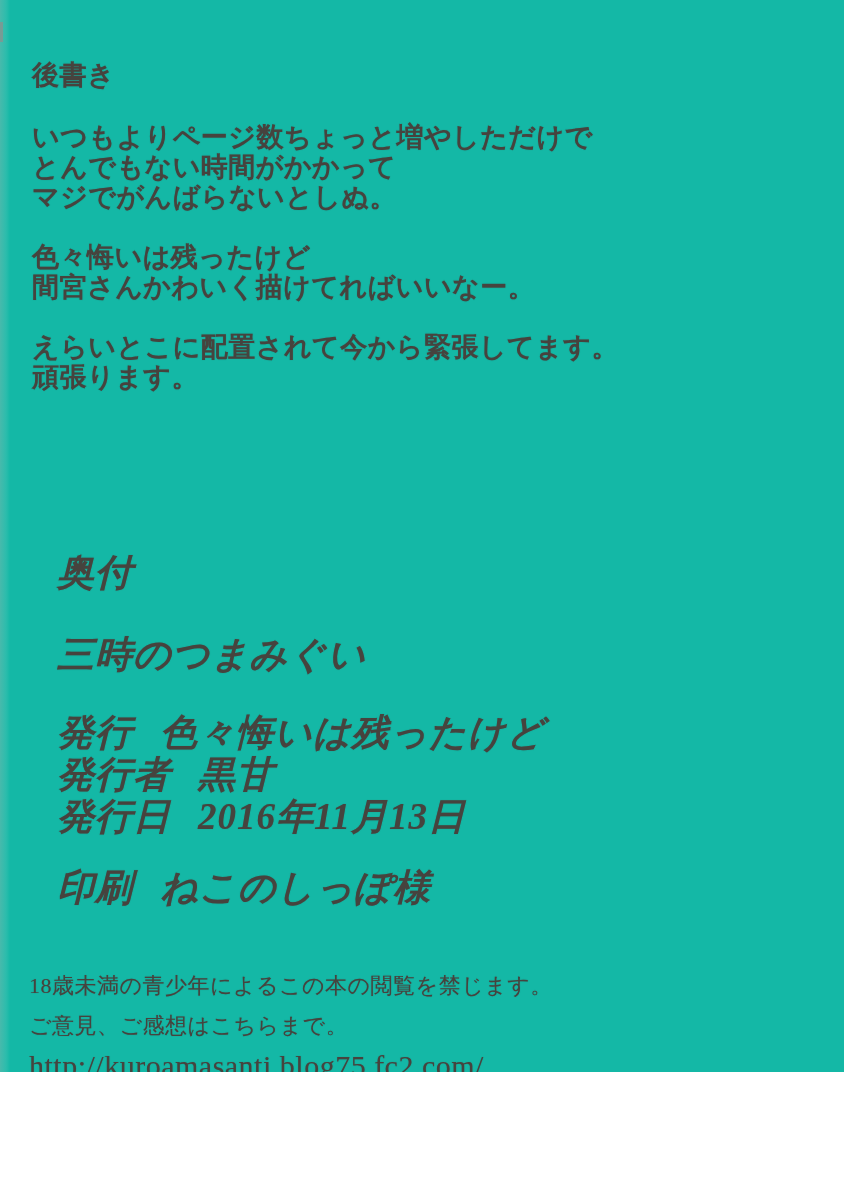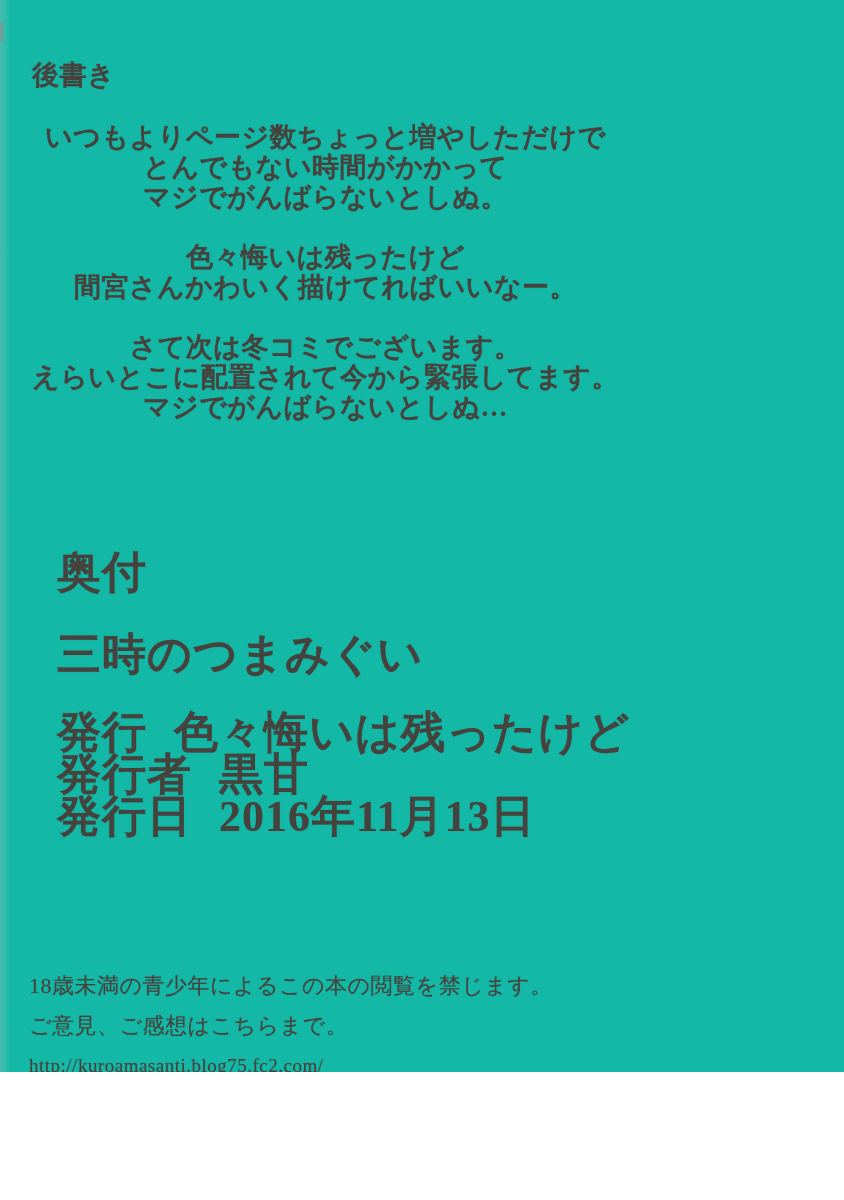--- a/index.html
+++ b/index.html
@@ -46,53 +46,53 @@
     letter-spacing: 0.5px;
   }
   .afterword .heading {
     font-size: 27px;
     font-weight: 600;
     margin: 0 0 32px 0;
   }
   .afterword p {
     margin: 0 0 30px 0;
     font-weight: 600;
-    text-align: center;
   }
   .afterword .line { display: block; }
   
   .colophon {
     position: absolute;
     left: 57px;
     top: 552px;
-    font-size: 44px;
+    font-size: 37px;
     line-height: 42px;
     letter-spacing: 1px;
     font-weight: 600;
+    font-style: italic;
   }
   .colophon .okuzuke-heading { margin: 0; }
   .colophon .book-title { margin: 40px 0 0 0; }
   .colophon .pub-group { margin: 36px 0 0 0; }
   .colophon .row {
     display: flex;
     gap: 27px;
   }
   .colophon .printer-row { margin-top: 29px; }
   
   .notice {
     position: absolute;
     left: 29px;
     top: 966px;
     font-size: 22px;
     line-height: 40px;
     letter-spacing: 0.5px;
     font-weight: 500;
   }
   .notice .url-line {
-    font-size: 19px;
+    font-size: 30px;
     letter-spacing: 0.5px;
     font-weight: 400;
   }
   
   .page-number {
     position: absolute;
     left: -9px;
     top: 1152px;
     font-size: 26px;
     color: #39372f;
@@ -112,43 +112,46 @@
     <p>
       <span class="line txt">いつもよりページ数ちょっと増やしただけで</span>
       <span class="line txt">とんでもない時間がかかって</span>
       <span class="line txt">マジでがんばらないとしぬ。</span>
     </p>
     <p>
       <span class="line txt">色々悔いは残ったけど</span>
       <span class="line txt">間宮さんかわいく描けてればいいなー。</span>
     </p>
     <p>
-      <span class="line txt">さて次は冬コミでございます。</span>
       <span class="line txt">えらいとこに配置されて今から緊張してます。</span>
-      <span class="line txt">マジでがんばらないとしぬ…</span>
+      <span class="line txt">頑張ります。</span>
     </p>
   </section>
 
   <section class="colophon">
     <div class="okuzuke-heading txt">奥付</div>
     <div class="book-title txt">三時のつまみぐい</div>
     <div class="pub-group">
       <div class="row">
         <span class="txt">発行</span>
         <span class="txt">色々悔いは残ったけど</span>
       </div>
       <div class="row">
         <span class="txt">発行者</span>
         <span class="txt">黒甘</span>
       </div>
       <div class="row">
         <span class="txt">発行日</span>
         <span class="txt">2016年11月13日</span>
       </div>
     </div>
+    <div class="row printer-row">
+      <span class="txt">印刷</span>
+      <span class="txt">ねこのしっぽ様</span>
+    </div>
   </section>
 
   <section class="notice">
     <div class="txt">18歳未満の青少年によるこの本の閲覧を禁じます。</div>
     <div class="txt">ご意見、ご感想はこちらまで。</div>
     <div class="url-line txt">http://kuroamasanti.blog75.fc2.com/</div>
   </section>
 
   <div class="page-number txt">26</div>
 

